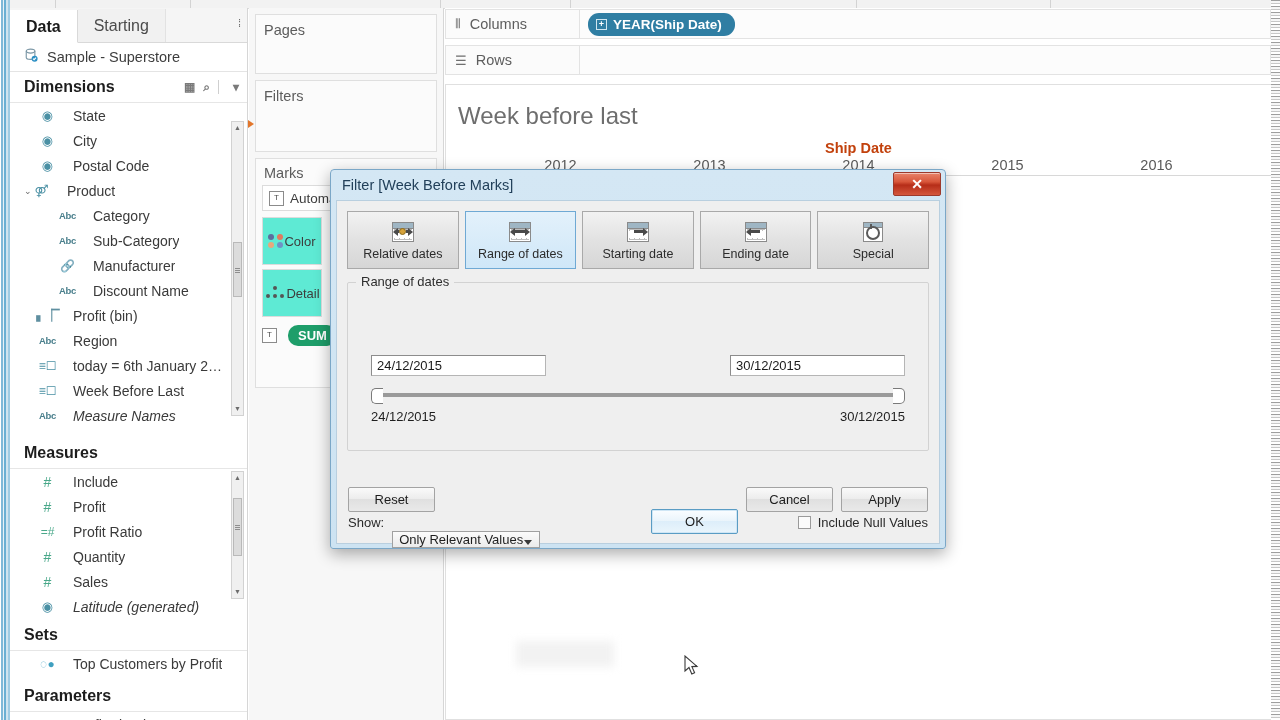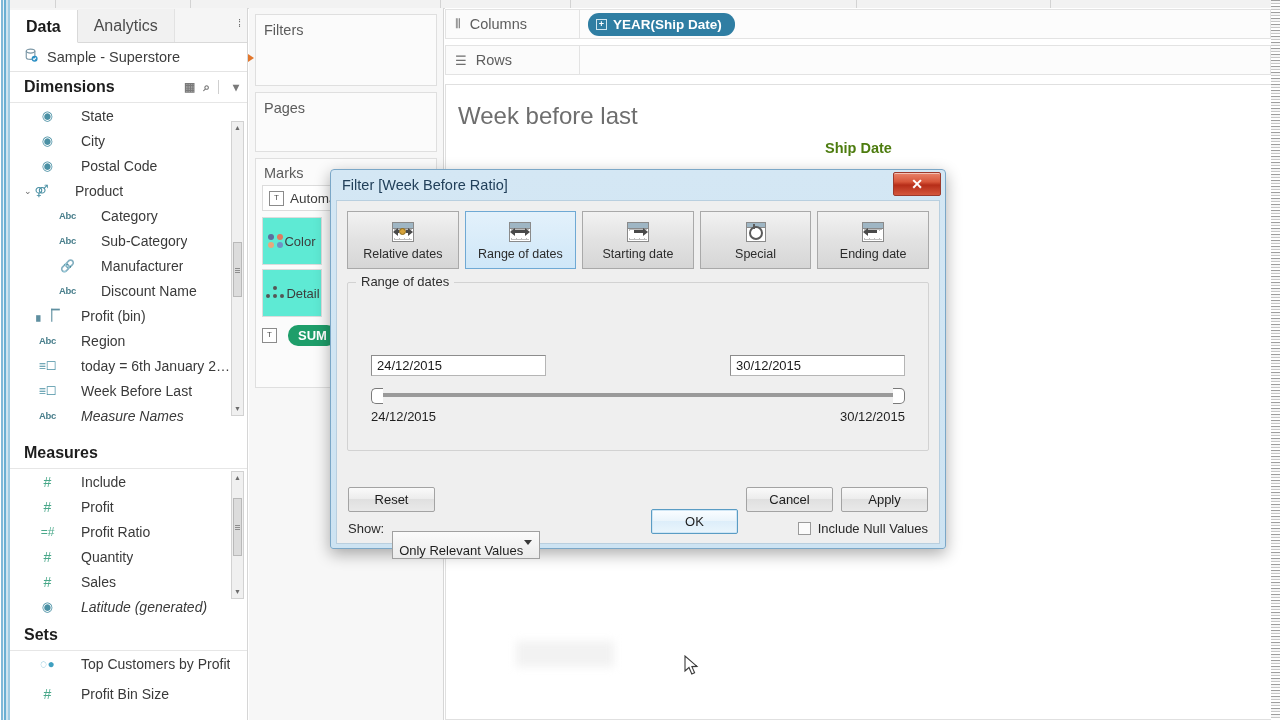--- a/index.html
+++ b/index.html
@@ -104,21 +104,21 @@
 
   .field-list { position: relative; background:#fff; }
   .field {
     height: 25px; display: flex; align-items: center;
     font-size: 14px; color: #3a3a3a;
     padding-left: 30px;
   }
   .field.indent1 { padding-left: 30px; }
   .field.indent2 { padding-left: 50px; }
   .field.grp { padding-left: 14px; }
-  .field .fname { margin-left: 26px; white-space: nowrap; overflow: hidden; }
+  .field .fname { margin-left: 18px; white-space: nowrap; overflow: hidden; }
   .field .fname.ital { font-style: italic; }
 
   
   .ficon { width: 15px; text-align: center; flex: 0 0 15px; display:inline-flex; align-items:center; justify-content:center;}
   .abc { font-size: 9.5px; color: #4a7f8c; font-weight: 600; letter-spacing: -.3px; }
   .globe { font-size: 13px; color: #4a90a4; line-height: 1; }
   .hash  { font-size: 14px; color: #4aa88a; line-height: 1; }
   .hier  { font-size: 12px; color: #4a90a4; }
   .bars  { font-size: 11px; color: #5f8fa0; letter-spacing:-1px;}
   .calc  { font-size: 12px; color: #4a90a4; }
@@ -243,21 +243,21 @@
     background: #ffffff;
     border: 1px solid #e0e0e0; border-right: none;
     box-sizing: border-box;
     z-index: 7;
   }
   #viz-title {
     font-size: 24px; color: #6e6e6e; font-weight: 400;
     padding: 17px 0 0 12px;
   }
   .axis-title {
-    text-align: center; font-size: 14.5px; color: #4d7c0f; font-weight:600;
+    text-align: center; font-size: 14.5px; color: #c2410c; font-weight:600;
     margin-top: 10px;
   }
   .axis-ticks {
     display: flex; justify-content: space-around;
     font-size: 14.5px; color: #5a5a5a;
     padding: 1px 40px 0 40px;
     border-bottom: 1px solid #d8d8d8;
     padding-bottom: 2px;
   }
   .blurrow{
@@ -403,21 +403,21 @@
     display: flex; justify-content: space-between;
     font-size: 13px; color: #1f1f1f;
   }
 
   .show-row {
     position: absolute; left: 11px; right: 11px; top: 296px;
     display: flex; align-items: center;
   }
   .show-label { font-size: 13px; color: #2a2a2a; margin-right: 8px; }
   .combo {
-    width: 148px; height: 28px; box-sizing:border-box;
+    width: 148px; height: 17px; box-sizing:border-box;
     border: 1px solid #a0a0a0;
     background: linear-gradient(to bottom,#fbfbfb,#ebebeb);
     display: flex; align-items: flex-end;
     font-size: 13px; color: #1e1e1e;
     padding-left: 6px; position: relative; margin-top: 34px;
   }
   .combo .cb-arrow {
     position: absolute; right: 7px; top: 8px;
     width: 0;height:0;border-left:4px solid transparent;border-right:4px solid transparent;
     border-top:5px solid #3a3a3a;
@@ -468,21 +468,21 @@
     <div class="seg" style="left:1040px"></div>
   </div>
 
   <div id="sidebar">
 
     <div class="pane-tabs">
       <div class="pane-tab active">
         <span>Data</span>
       </div>
       <div class="pane-tab inactive">
-        <span>Analytics</span>
+        <span>Starting</span>
       </div>
       <div class="tab-more">⁞</div>
     </div>
 
     <div class="ds-row">
       <span>
         <svg width="15" height="15" viewBox="0 0 16 16">
           <ellipse cx="7" cy="3.3" rx="4.6" ry="2.1" fill="none" stroke="#7a96a5" stroke-width="1.2"></ellipse>
           <path d="M2.4 3.3 V10 c0 1.2 2.1 2.1 4.6 2.1 s4.6-.9 4.6-2.1 V3.3" fill="none" stroke="#7a96a5" stroke-width="1.2"></path>
           <circle cx="11.3" cy="11.4" r="3.2" fill="#2b8fc4"></circle>
@@ -640,38 +640,41 @@
     </div>
     <div class="field-list" id="sets-list" style="height:30px;">
         <div class="field indent1">
           <span class="ficon">
             <span class="setic">◌●</span>
           </span>
           <span class="fname">Top Customers by Profit</span>
         </div>
       </div>
 
+    <div class="sec-head">
+      <span>Parameters</span>
+    </div>
     <div class="field-list" id="params-list" style="height:30px;">
         <div class="field indent1">
           <span class="ficon">
             <span class="hash">#</span>
           </span>
           <span class="fname">Profit Bin Size</span>
         </div>
       </div>
   </div>
 
   <div id="shelfcol">
+    <div class="shelf-box" id="pages-box">
+      <div class="shelf-label">Pages</div>
+    </div>
+
     <div class="shelf-box" id="filters-box">
       <div class="shelf-label">Filters</div>
       <div class="filter-marker"></div>
-    </div>
-
-    <div class="shelf-box" id="pages-box">
-      <div class="shelf-label">Pages</div>
     </div>
 
     <div class="shelf-box" id="marks-box" style="height:230px;">
       <div class="marks-title">Marks</div>
 
       <div class="mark-type">
         <span class="sqico">T</span>
         <span>Automatic</span>
       </div>
 
@@ -730,35 +733,42 @@
         <span class="kico">☰</span>
         <span>Rows</span>
       </div>
       <div class="shelf-drop"></div>
     </div>
   </div>
 
   <div id="viz">
     <div id="viz-title">Week before last</div>
     <div class="axis-title">Ship Date</div>
+    <div class="axis-ticks">
+      <span>2012</span>
+      <span>2013</span>
+      <span>2014</span>
+      <span>2015</span>
+      <span>2016</span>
+    </div>
     <div class="blurrow">
       <span>■■■</span>
         <span>■■■■■■</span>
         <span>■■■■■■</span>
         <span>■■■■</span>
         <span>■■</span>
         <span>■■</span>
     </div>
     <div class="ghost1"></div>
     <div class="ghost2"></div>
   </div>
 
   <div id="dialog">
     <div id="dlg-titlebar">
-      <div id="dlg-title">Filter [Week Before Ratio]</div>
+      <div id="dlg-title">Filter [Week Before Marks]</div>
       <div id="dlg-close">
         <span>✕</span>
       </div>
     </div>
 
     <div id="dlg-body">
 
       <div class="mode-row">
 
         <div class="mode-btn">
@@ -803,40 +813,40 @@
                   <span class="bar" style="max-width:9px"></span>
                   <span class="tri-r"></span>
                 </div>
             </div>
           </div>
           <span class="mlabel">Starting date</span>
         </div>
 
         <div class="mode-btn">
           <div class="mode-ico">
-            <div class="spec">
-                <div class="ring"></div>
-              </div>
-          </div>
-          <span class="mlabel">Special</span>
-        </div>
-
-        <div class="mode-btn">
-          <div class="mode-ico">
             <div class="cal">
                 <div class="grid"></div>
                 <div class="whitewide"></div>
               <div class="arrow" style="justify-content:flex-start">
                   <span class="tri-l"></span>
                   <span class="bar" style="max-width:9px"></span>
                 </div>
             </div>
           </div>
           <span class="mlabel">Ending date</span>
         </div>
+
+        <div class="mode-btn">
+          <div class="mode-ico">
+            <div class="spec">
+                <div class="ring"></div>
+              </div>
+          </div>
+          <span class="mlabel">Special</span>
+        </div>
       </div>
 
       <div class="groupbox">
         <div class="groupbox-legend">Range of dates</div>
 
         <div class="date-inputs">
           <div class="date-input">24/12/2015</div>
           <div class="date-input">30/12/2015</div>
         </div>
 

